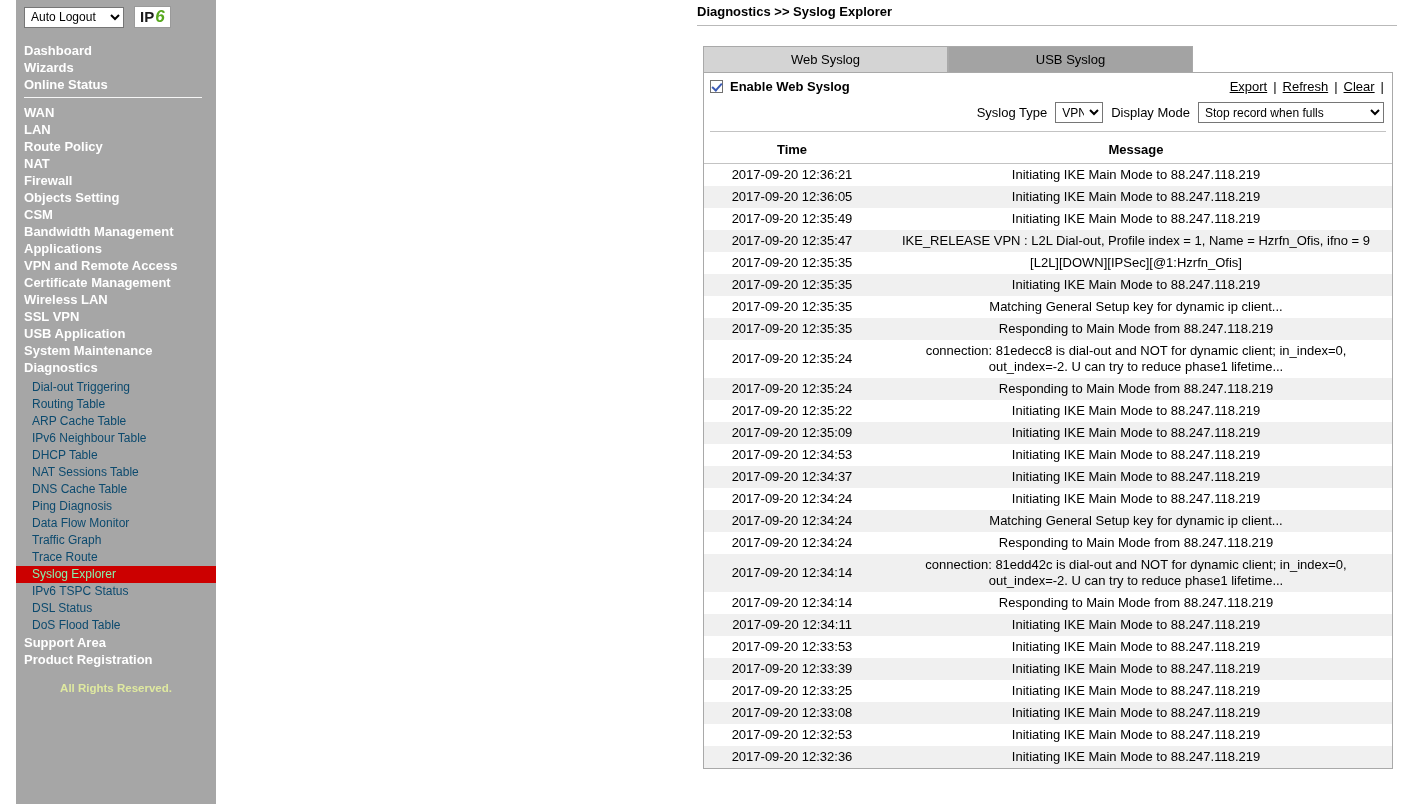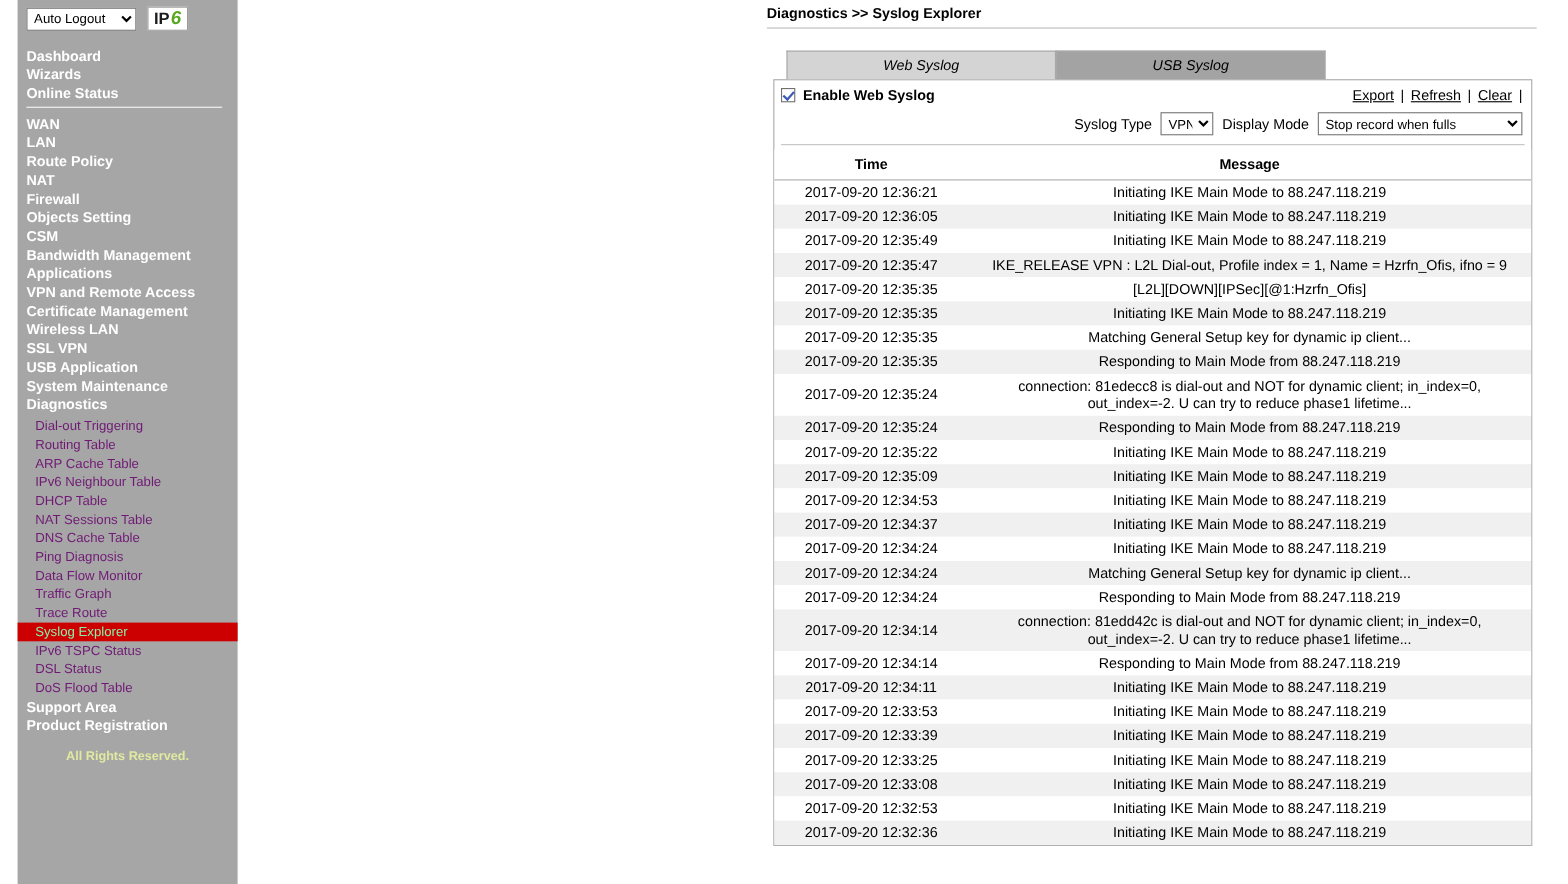--- a/index.html
+++ b/index.html
@@ -65,21 +65,21 @@
     cursor: pointer;
   }
   .divider {
     height: 1px;
     background: #ffffff;
     margin: 4px 14px 6px 8px;
     opacity: .9;
   }
   .sub-item {
     display: block;
-    color: #701a75;
+    color: #0c4a6e;
     font-size: 12px;
     font-weight: normal;
     line-height: 17px;
     padding: 0 0 0 16px;
     white-space: nowrap;
     cursor: pointer;
   }
   .sub-item.selected {
     background: #cc0000;
     color: #86efac;
@@ -109,22 +109,21 @@
   .breadcrumb-rule {
     border-bottom: 1px solid #b9b9b9;
     width: 700px;
     margin-bottom: 20px;
   }
 
   
   .tabs {
     display: flex;
     width: 690px;
-    margin-left: 18px;
-    font-style: italic;
+    margin-left: 6px;
   }
   .tab {
     width: 245px;
     text-align: center;
     font-size: 13px;
     padding: 5px 0 5px 0;
     border: 1px solid #a9a9a9;
     border-bottom: none;
     cursor: pointer;
   }

